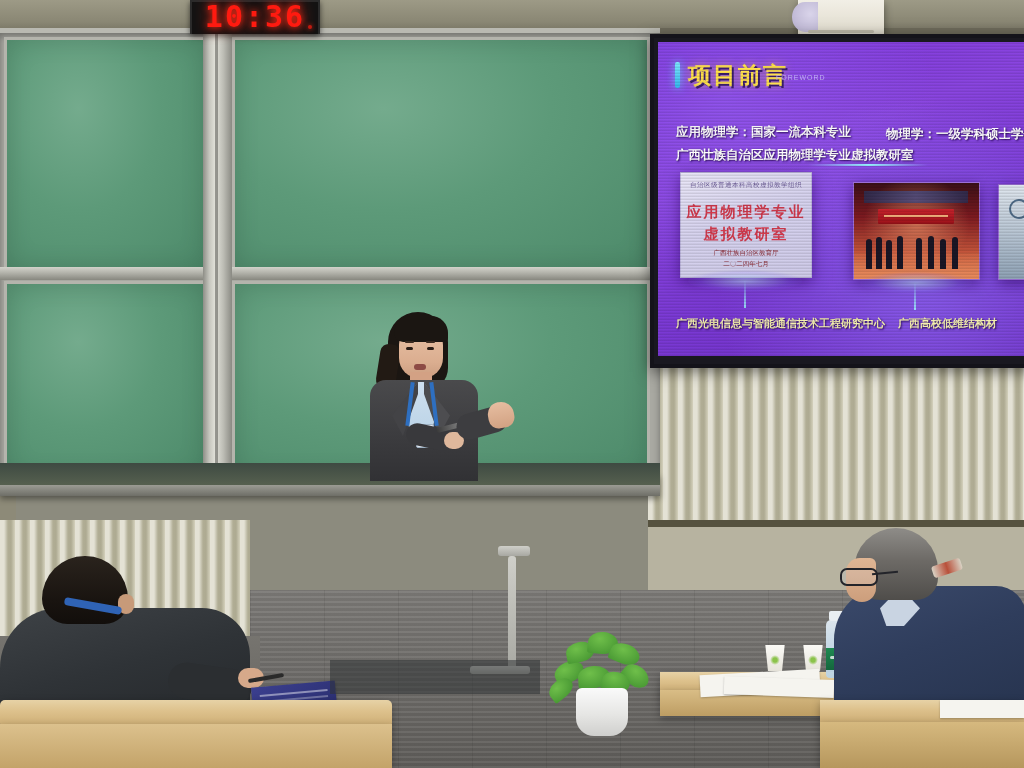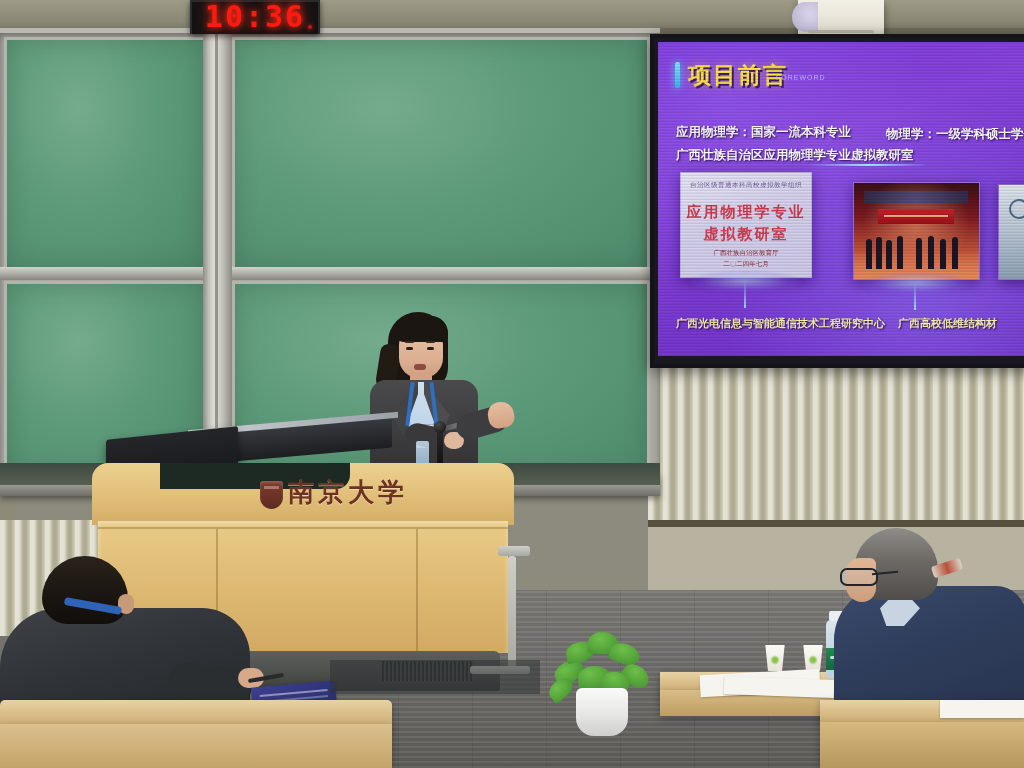--- a/index.html
+++ b/index.html
@@ -569,39 +569,20 @@
     <div class="p-lanyard-l"></div>
     <div class="p-lanyard-r"></div>
     <div class="p-badge"></div>
     <div class="p-arm-l"></div>
     <div class="p-pointer"></div>
     <div class="p-hand-l"></div>
     <div class="p-arm-r"></div>
     <div class="p-hand-r"></div>
   </div>
 
-  <div class="podium">
-    <div class="monitor2"></div>
-    <div class="monitor-edge"></div>
-    <div class="monitor"></div>
-    <div class="bottle-sm"></div>
-    <div class="mic"></div>
-    <div class="podium-top">
-      <div class="podium-notch"></div>
-      <div class="crest"></div>
-      <div class="podium-name">南京大学</div>
-    </div>
-    <div class="podium-body">
-      <div class="podium-seam" style="left:0px;top:6px;width:410px;height:2px;"></div>
-      <div class="podium-seam" style="left:118px;top:8px;width:2px;height:124px;"></div>
-      <div class="podium-seam" style="left:318px;top:8px;width:2px;height:124px;"></div>
-    </div>
-    <div class="podium-base"></div>
-    <div class="podium-vent"></div>
-  </div>
   <div class="chair-bit" style="left:498px;top:546px;width:32px;height:10px;"></div>
   <div class="chair-bit" style="left:508px;top:556px;width:8px;height:116px;"></div>
   <div class="chair-bit" style="left:470px;top:666px;width:60px;height:8px;"></div>
 
   <div class="plant">
     <div class="leaf" style="left:6px;top:34px;width:30px;height:20px;transform:rotate(-24deg);"></div>
     <div class="leaf" style="left:18px;top:14px;width:28px;height:20px;transform:rotate(-10deg);"></div>
     <div class="leaf" style="left:40px;top:4px;width:30px;height:22px;transform:rotate(6deg);"></div>
     <div class="leaf" style="left:62px;top:16px;width:30px;height:20px;transform:rotate(22deg);"></div>
     <div class="leaf" style="left:74px;top:38px;width:28px;height:20px;transform:rotate(40deg);"></div>

